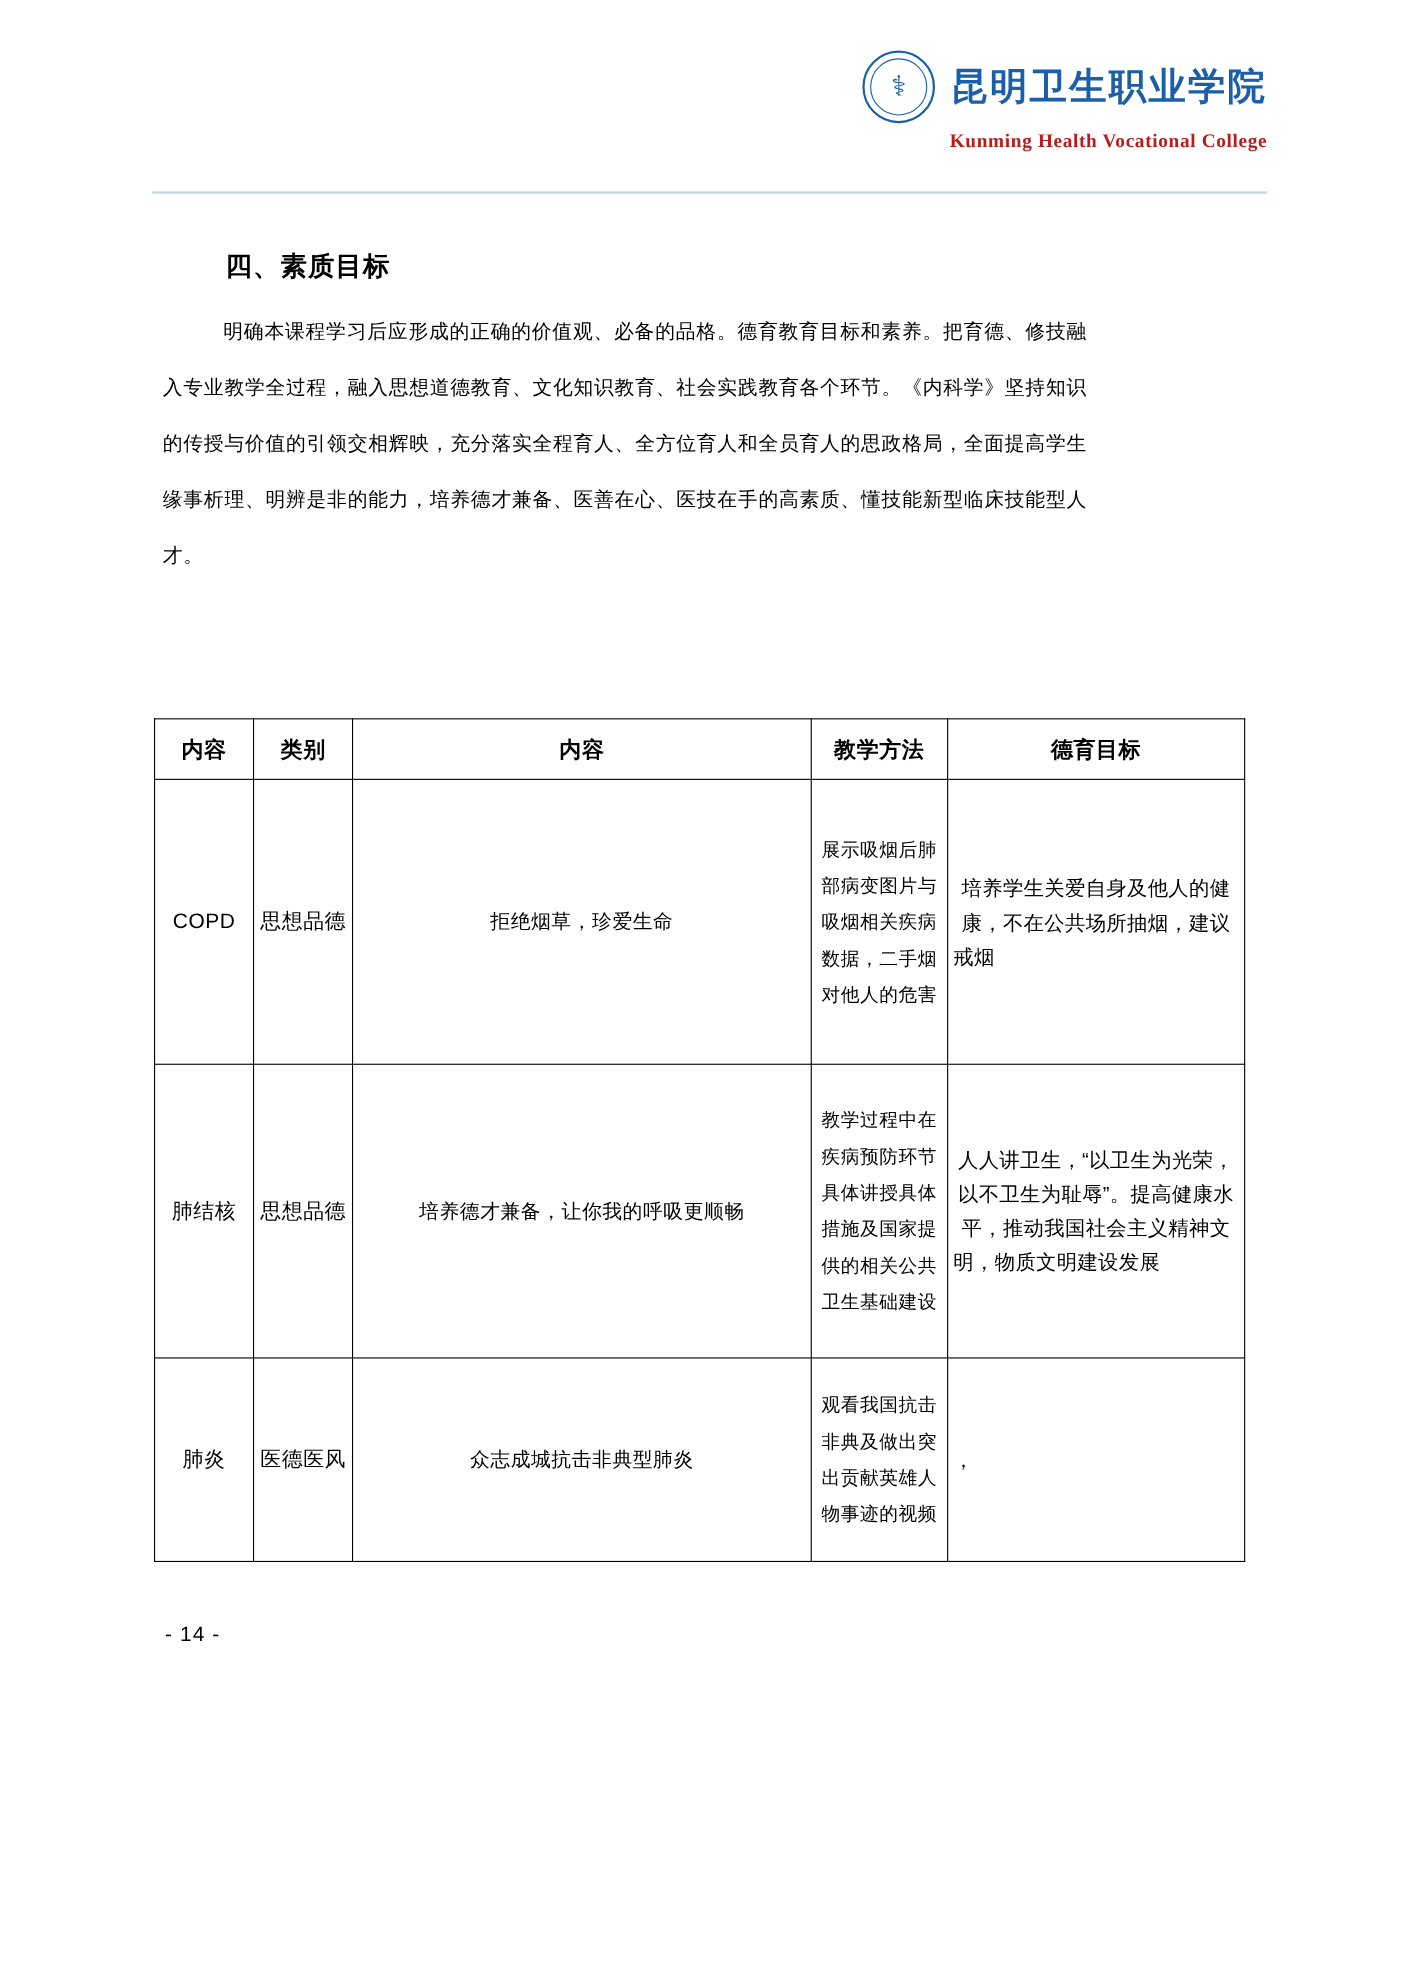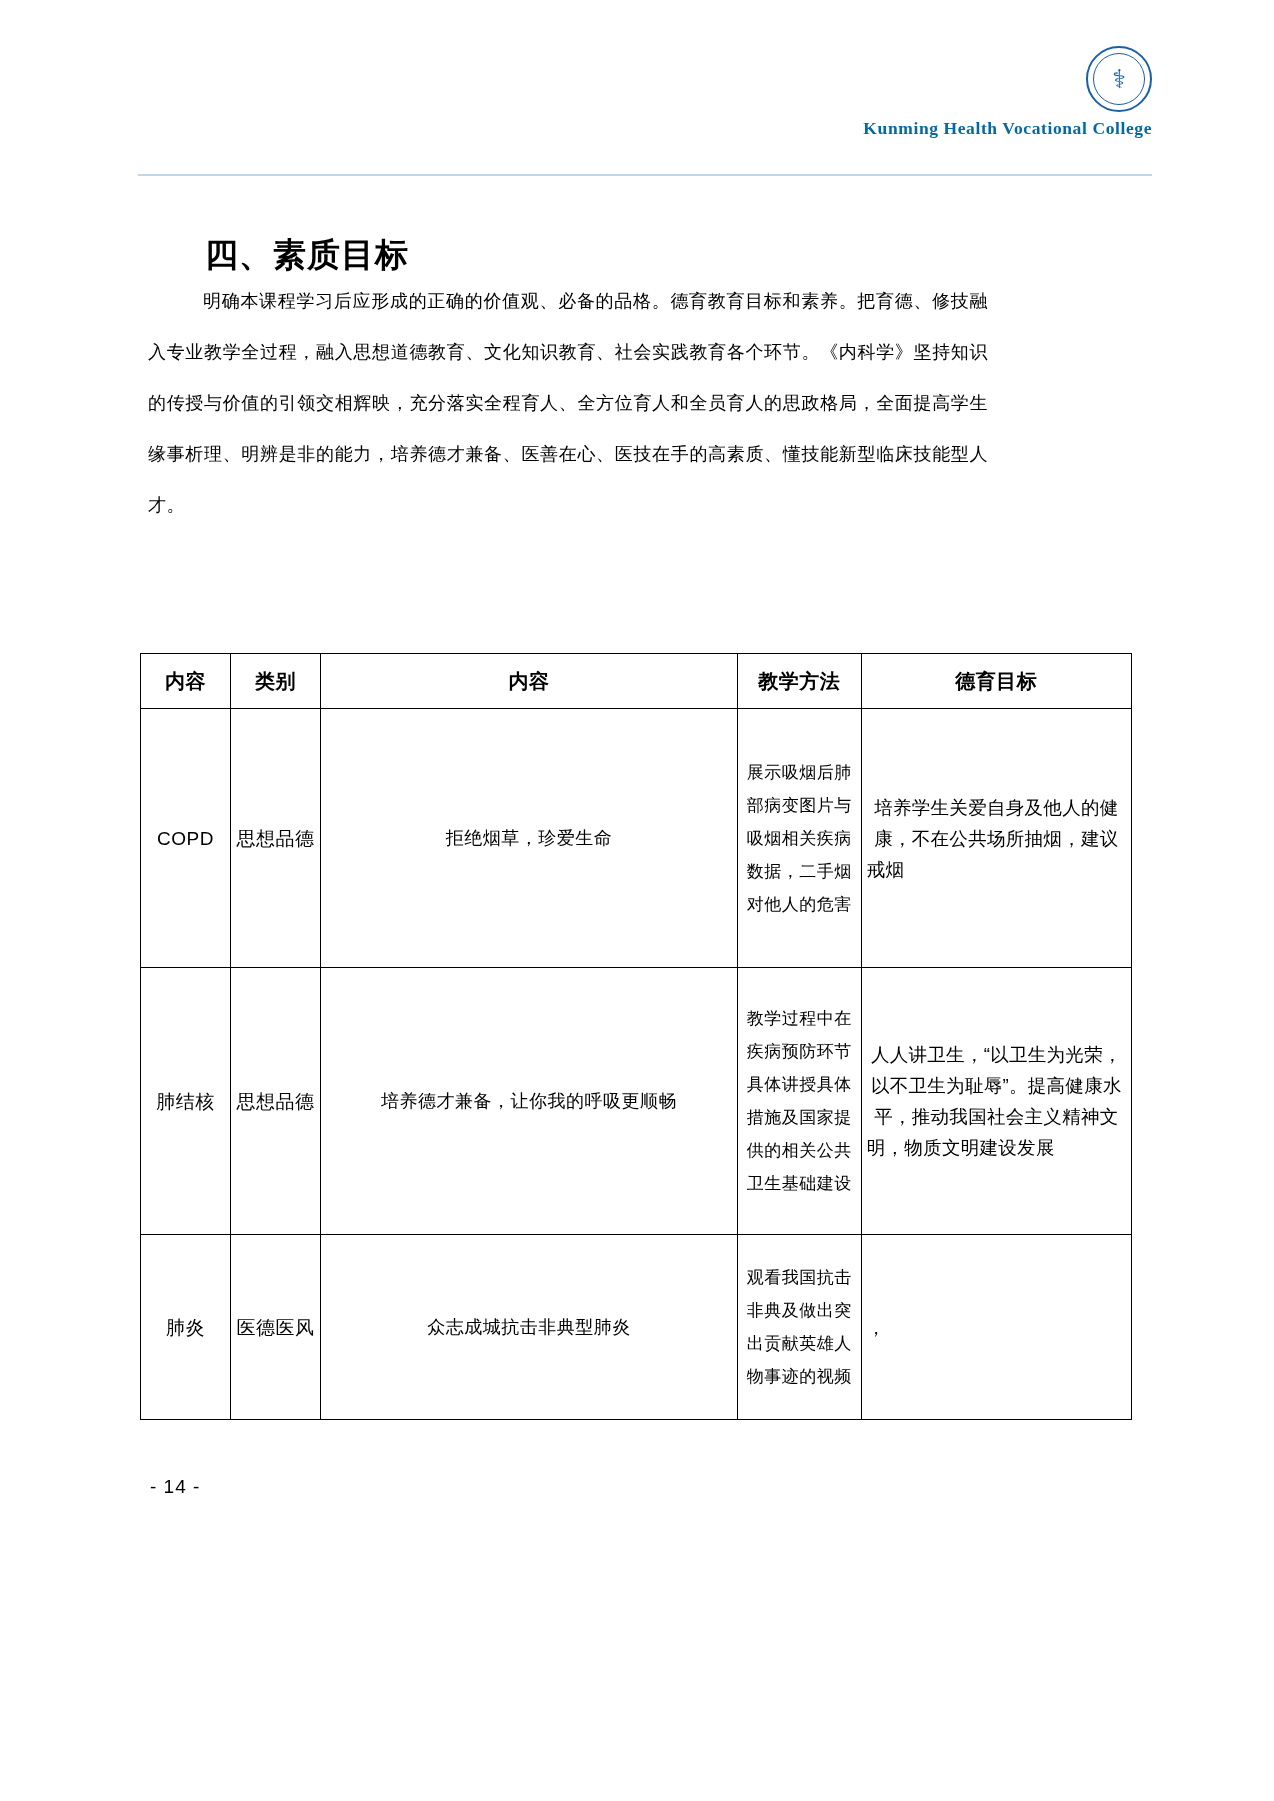--- a/index.html
+++ b/index.html
@@ -66,41 +66,41 @@
     font-size: 34px;
     color: #1b5fa8;
     letter-spacing: 2px;
     font-weight: 600;
     white-space: nowrap;
   }
   .logo-en {
     margin-top: 6px;
     font-family: "Liberation Serif", serif;
     font-size: 17.5px;
-    color: #0369a1;
+    color: #b91c1c;
     letter-spacing: 0.6px;
     font-weight: 700;
     white-space: nowrap;
   }
 
   .header-rule {
     position: absolute;
     left: 138px;
     right: 122px;
     top: 174px;
     height: 2px;
     background: #c3d5e8;
   }
 
   
   .section-title {
     position: absolute;
     left: 205px;
     top: 206px;
-    font-size: 33px;
+    font-size: 24px;
     font-weight: bold;
     letter-spacing: 1px;
     font-family: "Liberation Sans", sans-serif;
   }
   .para {
     position: absolute;
     left: 148px;
     top: 258px;
     width: 840px;
     font-size: 18px;
@@ -195,20 +195,21 @@
 </head>
 <body>
 
 <div class="page">
 
   <div class="logo-block">
     <div class="logo-row">
       <div class="logo-seal">
         <span class="logo-seal-inner">⚕</span>
       </div>
+      <div class="logo-cn">昆明卫生职业学院</div>
     </div>
     <div class="logo-en">Kunming Health Vocational College</div>
   </div>
 
   <div class="header-rule"></div>
 
   <h2 class="section-title">四、素质目标</h2>
 
   <p class="para">明确本课程学习后应形成的正确的价值观、必备的品格。德育教育目标和素养。把育德、修技融入专业教学全过程，融入思想道德教育、文化知识教育、社会实践教育各个环节。《内科学》坚持知识的传授与价值的引领交相辉映，充分落实全程育人、全方位育人和全员育人的思政格局，全面提高学生缘事析理、明辨是非的能力，培养德才兼备、医善在心、医技在手的高素质、懂技能新型临床技能型人才。</p>
 

